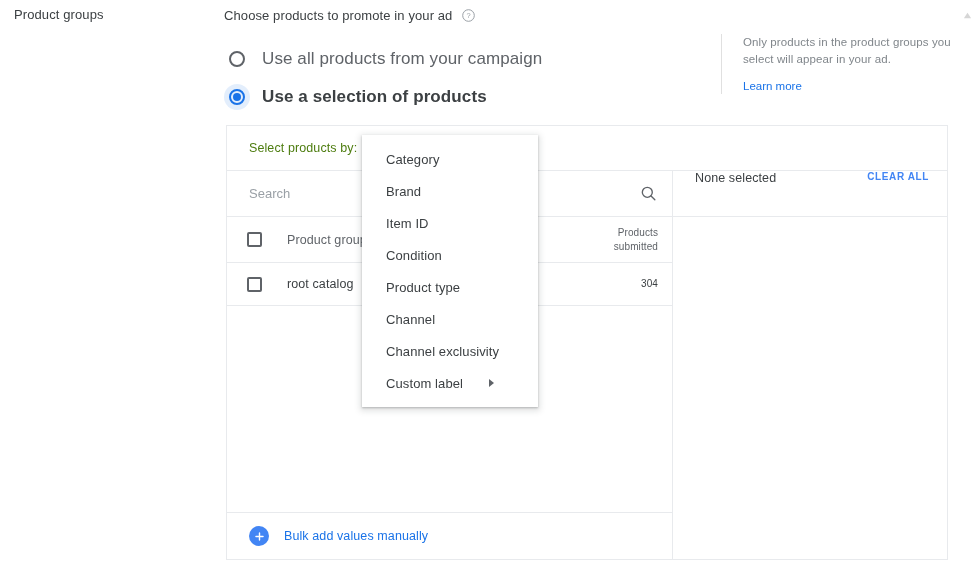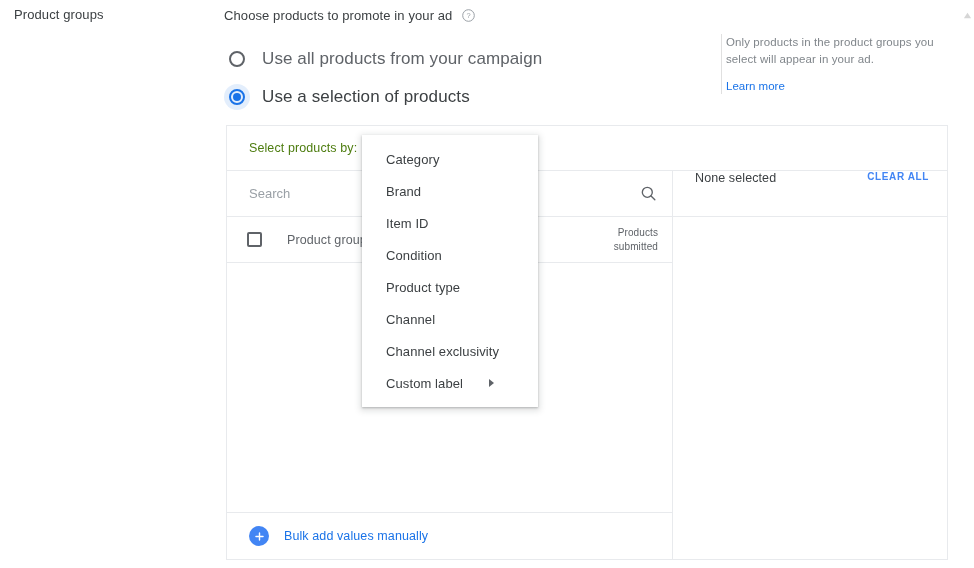--- a/index.html
+++ b/index.html
@@ -52,21 +52,21 @@
   }
 
   
   .radio-row {
     position: absolute;
     left: 224px;
     display: flex;
     align-items: center;
   }
   .radio-row.r1 { top: 46px; }
-  .radio-row.r2 { top: 84px; }
+  .radio-row.r2 { top: 84px; font-weight: bold; }
 
   .radio-hit {
     width: 26px;
     height: 26px;
     border-radius: 50%;
     display: flex;
     align-items: center;
     justify-content: center;
     cursor: pointer;
     position: relative;
@@ -102,21 +102,21 @@
     letter-spacing: .1px;
     cursor: pointer;
   }
   .radio-label.on { color: #3c4043; }
 
   
   .info-note {
     position: absolute;
     left: 721px;
     top: 34px;
-    padding-left: 4px;
+    padding-left: 21px;
     border-left: 1px solid #e0e0e0;
     width: 210px;
     box-sizing: content-box;
   }
   .info-note p {
     margin: 0;
     font-size: 11.5px;
     line-height: 17px;
     color: #80868b;
     letter-spacing: .1px;
@@ -400,20 +400,25 @@
 
       <div class="tbl-head">
         <span class="cb"></span>
         <span class="col-name">Product group</span>
         <span class="col-num">
           <span>Products</span><br>
           <span>submitted</span>
         </span>
       </div>
 
+      <div class="tbl-row">
+        <span class="cb"></span>
+        <span class="col-name">root catalog</span>
+        <span class="col-num">304</span>
+      </div>
 
       <div class="tbl-spacer"></div>
 
       <div class="bulk-row">
         <span class="plus-badge">
           <svg width="13" height="13" viewBox="0 0 24 24" aria-hidden="true">
             <line x1="12" y1="5.5" x2="12" y2="18.5" stroke="#ffffff" stroke-width="2.6" stroke-linecap="round"></line>
             <line x1="5.5" y1="12" x2="18.5" y2="12" stroke="#ffffff" stroke-width="2.6" stroke-linecap="round"></line>
           </svg>
         </span>

